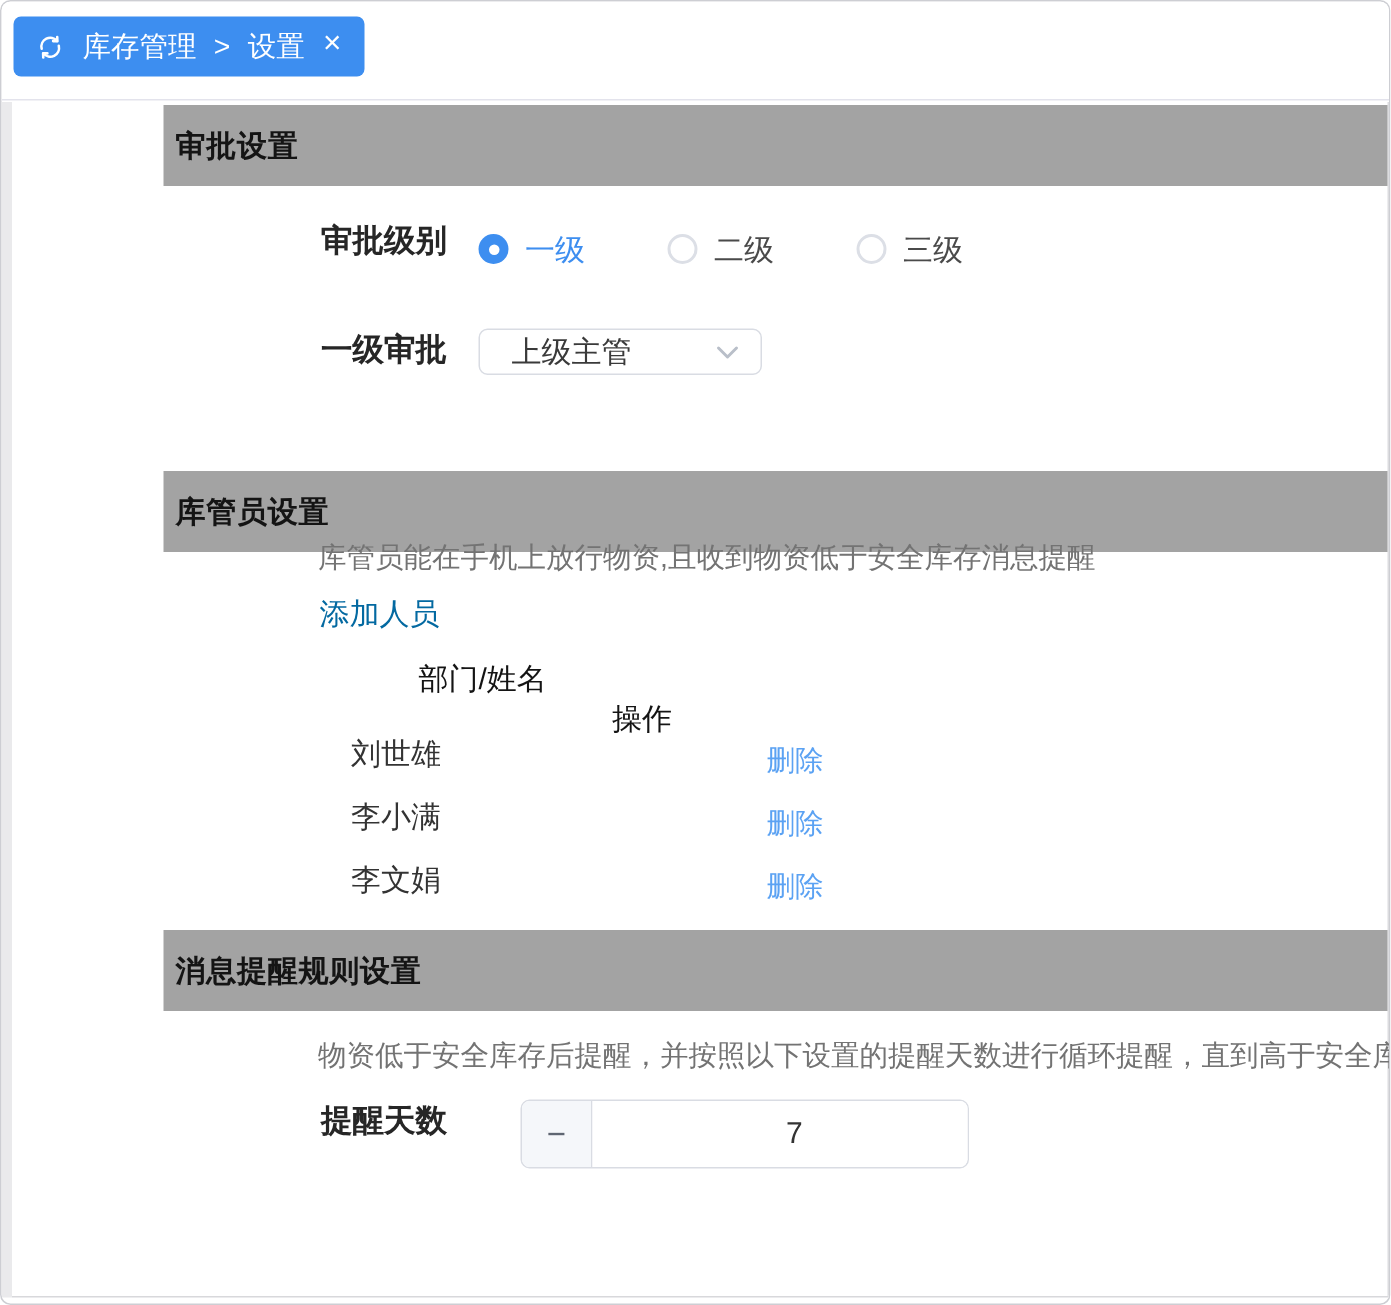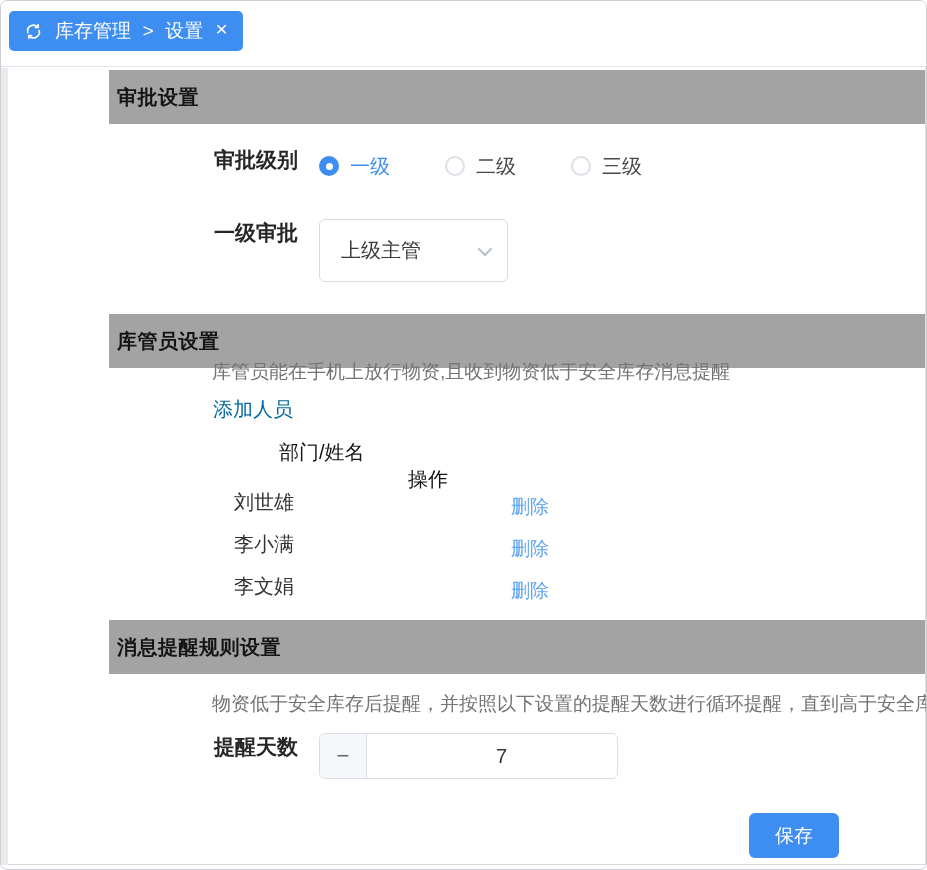--- a/index.html
+++ b/index.html
@@ -30,35 +30,35 @@
     font-size:20px;font-weight:bold;color:#141414;letter-spacing:.5px;
   }
   #sec-approval{top:2px;}
   #sec-keeper{top:228px;margin-top:18px;}
   #sec-reminder{top:552px;}
   
   .form-row{position:absolute;display:flex;}
   .form-label{width:105px;font-size:21px;font-weight:bold;color:#262626;flex:none;}
   .row-approval-level{left:206px;top:78px;height:40px;}
   .row-first-approval{left:206px;top:151px;height:45px;}
-  .row-days{left:206px;top:665px;height:46px;}
+  .row-days{left:206px;top:665px;height:46px;gap:28px;}
   
   .radio-item{display:flex;align-items:center;margin-right:55px;cursor:pointer;}
   .radio-circle{width:20px;height:20px;border-radius:50%;box-sizing:border-box;position:relative;flex:none;}
   .radio-circle.off{border:2px solid #dcdfe6;background:#fff;}
   .radio-circle.on{background:#3d8ef0;}
   .radio-circle.on::after{
     content:"";position:absolute;left:50%;top:50%;width:7px;height:7px;margin:-3.5px 0 0 -3.5px;
     border-radius:50%;background:#fff;
   }
   .radio-label{margin-left:11px;font-size:20px;color:#4a4a4a;}
   .radio-item.selected .radio-label{color:#3d8ef0;}
   
   .select-box{
-    width:189px;height:63px;border:1px solid #d9dce3;border-radius:6px;background:#fff;
+    width:189px;height:31px;border:1px solid #d9dce3;border-radius:6px;background:#fff;
     display:flex;align-items:center;justify-content:space-between;
     padding:0 14px 0 21px;box-sizing:border-box;font-size:20px;color:#3a3a3a;cursor:pointer;
   }
   
   .desc{position:absolute;left:204px;font-size:19px;color:#737373;white-space:nowrap;}
   #keeper-desc{top:291px;}
   #reminder-desc{top:623px;}
   .add-link{position:absolute;left:205px;top:328px;font-size:20px;color:#0369a1;cursor:pointer;}
   
   .keeper-table{position:absolute;left:205px;top:371px;width:430px;}
@@ -174,16 +174,15 @@
 
     <div class="form-row row-days">
       <span class="form-label">提醒天数</span>
       <div class="stepper">
         <span class="stepper-btn minus">−</span>
         <input class="stepper-input" value="7" style="">
 
       </div>
     </div>
 
-    <button class="save-btn">保存</button>
 
   </div>
 </div>
 
 </body></html>

